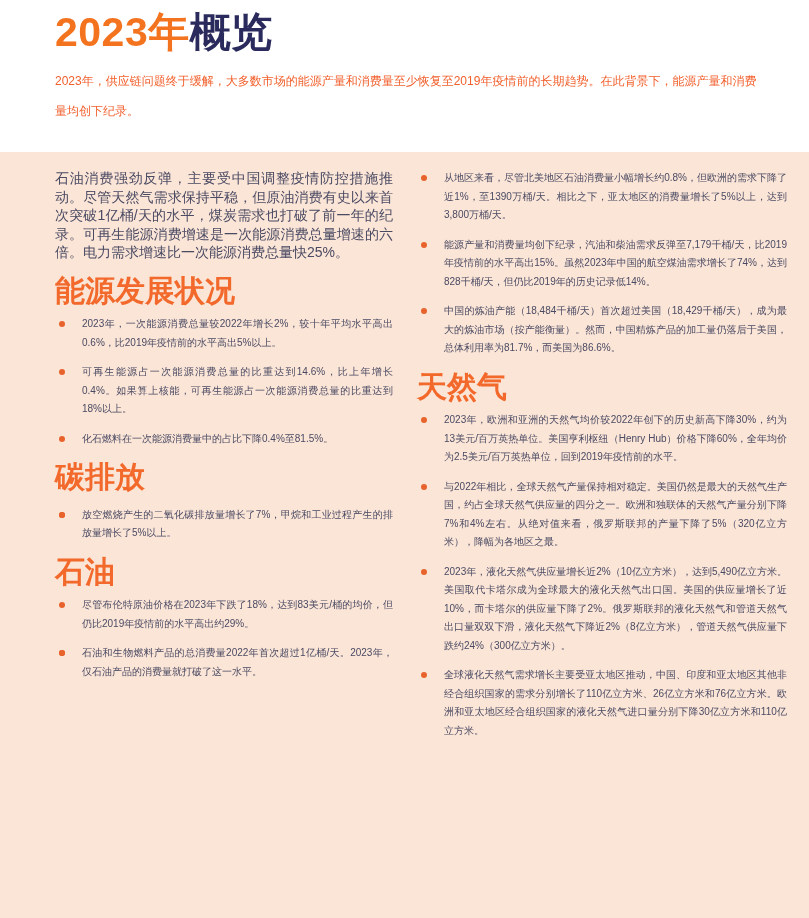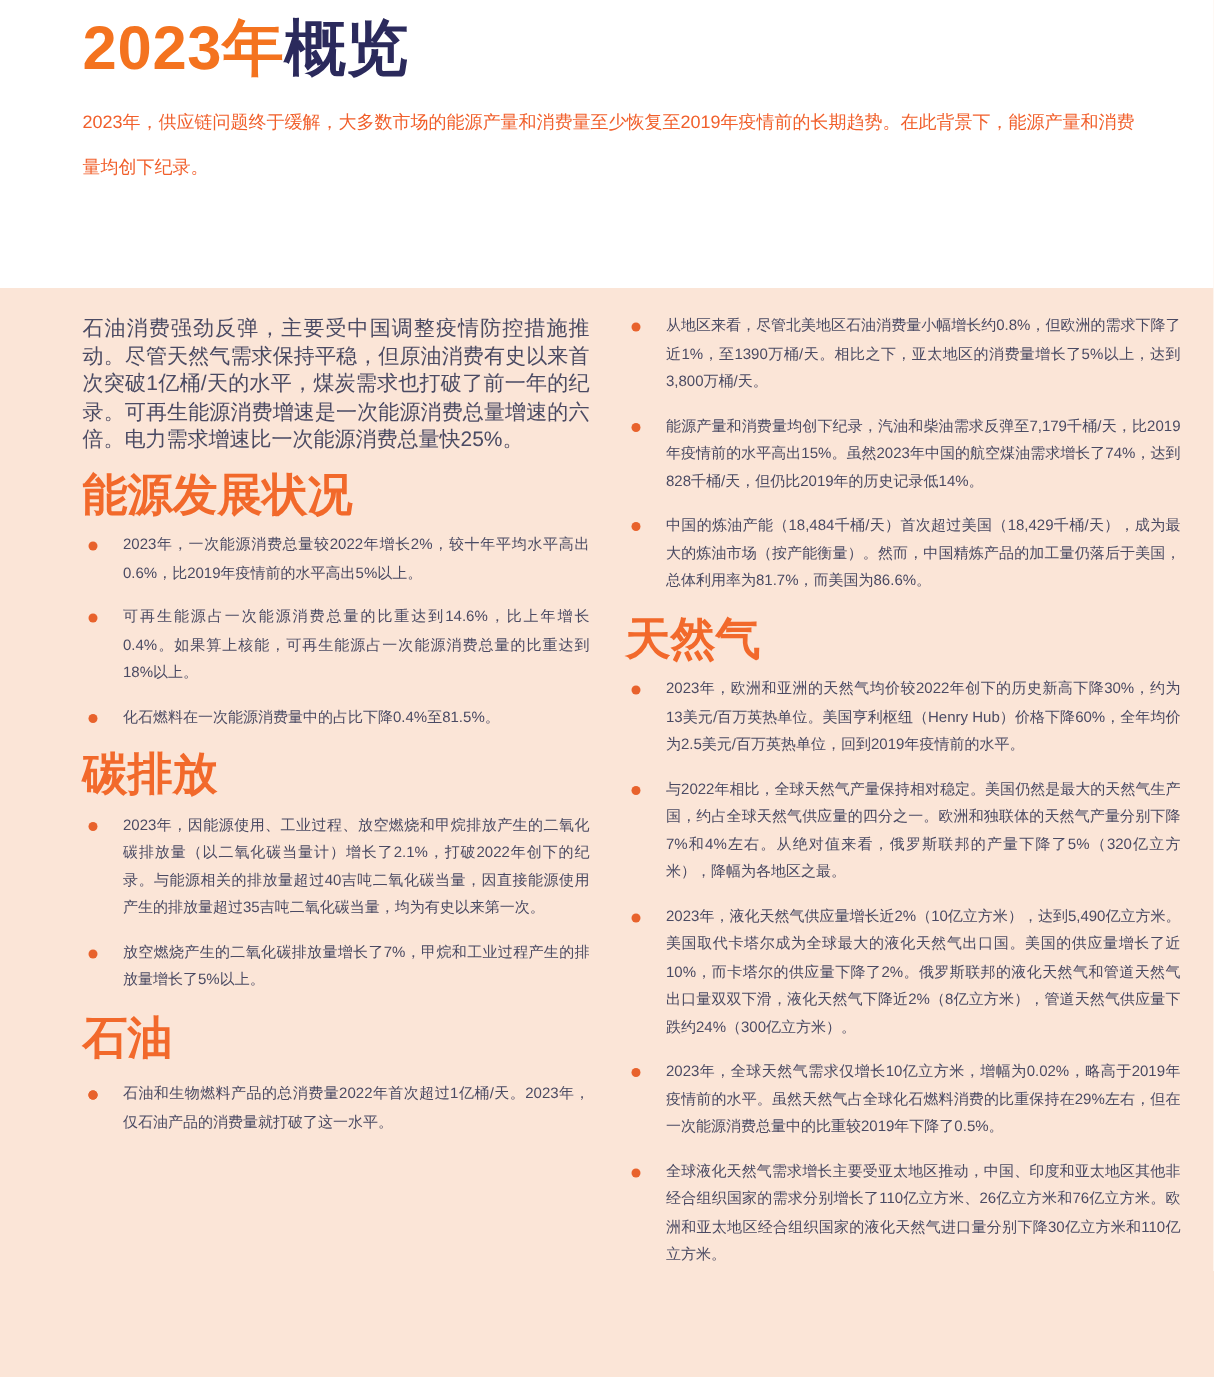--- a/index.html
+++ b/index.html
@@ -34,21 +34,20 @@
   }
   .panel {
     position: absolute;
     left: 0; right: 0; top: 152px; bottom: 0;
     background: var(--panel-bg, #fbe5d7);
     box-sizing: border-box;
     padding: 17px 22px 16px 55px;
     display: grid;
     grid-template-columns: 338px 1fr;
     column-gap: 24px;
-    margin-top: 40px;
   }
   .col { min-width: 0; }
   .intro {
     margin: 0 0 10px 0;
     color: var(--body-text, #4a4a63);
     font-size: 14px;
     line-height: 18.5px;
     text-align: justify;
   }
   .section-heading {
@@ -97,43 +96,42 @@
 
       <h2 class="section-heading">能源发展状况</h2>
       <ul class="bullets">
         <li class="bullet"><span class="dot"></span><span>2023年，一次能源消费总量较2022年增长2%，较十年平均水平高出0.6%，比2019年疫情前的水平高出5%以上。</span></li>
         <li class="bullet"><span class="dot"></span><span>可再生能源占一次能源消费总量的比重达到14.6%，比上年增长0.4%。如果算上核能，可再生能源占一次能源消费总量的比重达到18%以上。</span></li>
         <li class="bullet"><span class="dot"></span><span>化石燃料在一次能源消费量中的占比下降0.4%至81.5%。</span></li>
       </ul>
 
       <h2 class="section-heading">碳排放</h2>
       <ul class="bullets">
-        <li class="bullet"><span class="dot"></span><span>2023年，因能源使用、工业过程、放空燃烧和甲烷排放产生的二氧化碳排放量（以二氧化碳当量计）增长了2.1%，打破2022年创下的纪录。与能源相关的排放量超过40吉吨二氧化碳当量，因直接能源使用产生的排放量超过35吉吨二氧化碳当量，均为有史以来第一次。</span></li>
+        <li class="bullet"><span class="dot"></span></li>
         <li class="bullet"><span class="dot"></span><span>放空燃烧产生的二氧化碳排放量增长了7%，甲烷和工业过程产生的排放量增长了5%以上。</span></li>
       </ul>
 
       <h2 class="section-heading">石油</h2>
       <ul class="bullets">
-        <li class="bullet"><span class="dot"></span></li>
+        <li class="bullet"><span class="dot"></span><span>尽管布伦特原油价格在2023年下跌了18%，达到83美元/桶的均价，但仍比2019年疫情前的水平高出约29%。</span></li>
         <li class="bullet"><span class="dot"></span></li>
         <li class="bullet"><span class="dot"></span><span>石油和生物燃料产品的总消费量2022年首次超过1亿桶/天。2023年，仅石油产品的消费量就打破了这一水平。</span></li>
       </ul>
     </div>
 
     <div class="col">
       <ul class="bullets">
         <li class="bullet"><span class="dot"></span><span>从地区来看，尽管北美地区石油消费量小幅增长约0.8%，但欧洲的需求下降了近1%，至1390万桶/天。相比之下，亚太地区的消费量增长了5%以上，达到3,800万桶/天。</span></li>
         <li class="bullet"><span class="dot"></span><span>能源产量和消费量均创下纪录，汽油和柴油需求反弹至7,179千桶/天，比2019年疫情前的水平高出15%。虽然2023年中国的航空煤油需求增长了74%，达到828千桶/天，但仍比2019年的历史记录低14%。</span></li>
         <li class="bullet"><span class="dot"></span><span>中国的炼油产能（18,484千桶/天）首次超过美国（18,429千桶/天），成为最大的炼油市场（按产能衡量）。然而，中国精炼产品的加工量仍落后于美国，总体利用率为81.7%，而美国为86.6%。</span></li>
       </ul>
 
       <h2 class="section-heading">天然气</h2>
       <ul class="bullets">
         <li class="bullet"><span class="dot"></span><span>2023年，欧洲和亚洲的天然气均价较2022年创下的历史新高下降30%，约为13美元/百万英热单位。美国亨利枢纽（Henry Hub）价格下降60%，全年均价为2.5美元/百万英热单位，回到2019年疫情前的水平。</span></li>
         <li class="bullet"><span class="dot"></span><span>与2022年相比，全球天然气产量保持相对稳定。美国仍然是最大的天然气生产国，约占全球天然气供应量的四分之一。欧洲和独联体的天然气产量分别下降7%和4%左右。从绝对值来看，俄罗斯联邦的产量下降了5%（320亿立方米），降幅为各地区之最。</span></li>
         <li class="bullet"><span class="dot"></span><span>2023年，液化天然气供应量增长近2%（10亿立方米），达到5,490亿立方米。美国取代卡塔尔成为全球最大的液化天然气出口国。美国的供应量增长了近10%，而卡塔尔的供应量下降了2%。俄罗斯联邦的液化天然气和管道天然气出口量双双下滑，液化天然气下降近2%（8亿立方米），管道天然气供应量下跌约24%（300亿立方米）。</span></li>
-        <li class="bullet"><span class="dot"></span><span>2023年，全球天然气需求仅增长10亿立方米，增幅为0.02%，略高于2019年疫情前的水平。虽然天然气占全球化石燃料消费的比重保持在29%左右，但在一次能源消费总量中的比重较2019年下降了0.5%。</span></li>
         <li class="bullet"><span class="dot"></span><span>全球液化天然气需求增长主要受亚太地区推动，中国、印度和亚太地区其他非经合组织国家的需求分别增长了110亿立方米、26亿立方米和76亿立方米。欧洲和亚太地区经合组织国家的液化天然气进口量分别下降30亿立方米和110亿立方米。</span></li>
       </ul>
     </div>
 
   </main>
 </div>
 
 </body></html>

